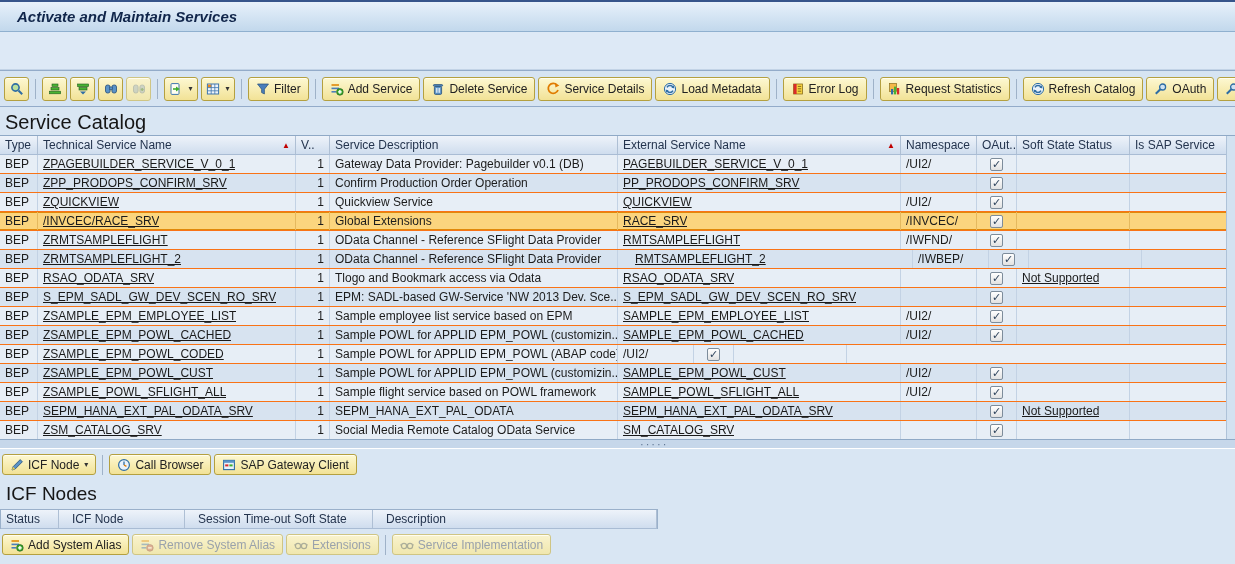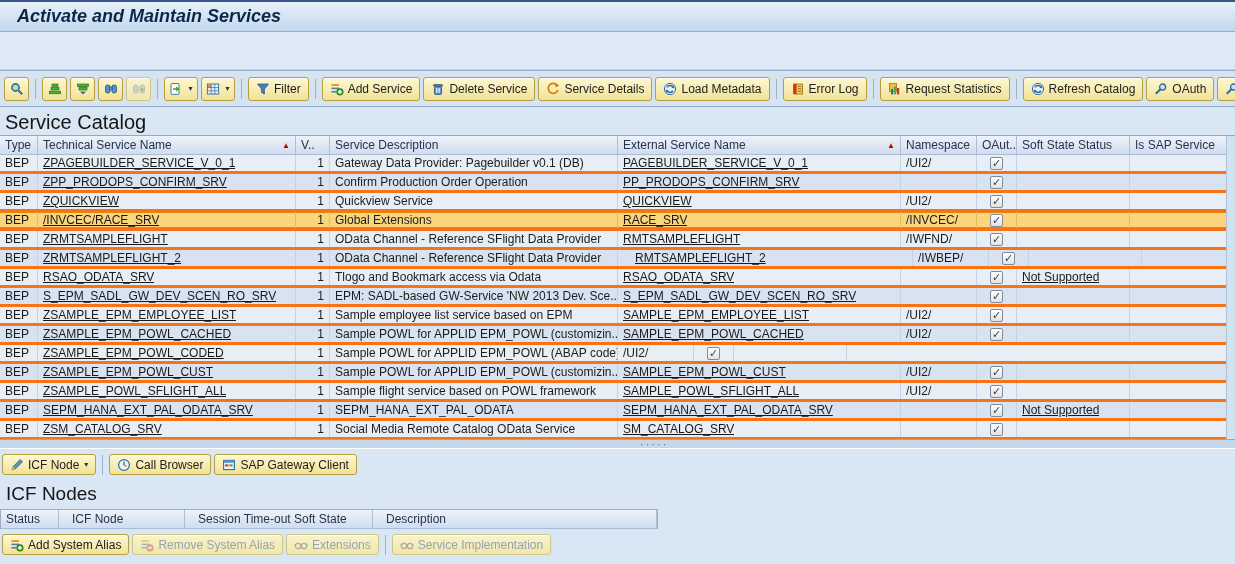--- a/index.html
+++ b/index.html
@@ -2,21 +2,21 @@
 <html><head>
 <meta charset="utf-8">
 <style>
   * { box-sizing: border-box; margin: 0; padding: 0; }
   html,body { width:1235px; height:564px; overflow:hidden;
     font-family:"Liberation Sans", sans-serif; font-size:12px; color:#1c1c1c;
     background:#d9e6f3; }
   .top-edge { height:2px; background:#36558b; }
   .titlebar { height:30px; background:linear-gradient(#e7f1fb,#c2d8ec);
     border-bottom:1px solid #8fb0cf; display:flex; align-items:center; padding-left:17px; }
-  .titlebar .title { font-size:18px; font-weight:bold; font-style:italic; color:#10254a; }
+  .titlebar .title { font-size:15px; font-weight:bold; font-style:italic; color:#10254a; }
   .band { height:38px; background:#dde9f6; border-bottom:1px solid #c2d3e6; }
 
   
   .toolbar { height:37px; background:#d6e4f2; border-top:1px solid #93abc9;
     border-bottom:1px solid #93abc9; display:flex; align-items:center; padding:0 4px; gap:3px; }
   .tb-divider { width:1px; height:20px; background:#9fb2c8; margin:0 3px; flex:none; }
   .btn { display:inline-flex; align-items:center; gap:4px; height:24px; padding:0 7px;
     background:linear-gradient(#fdf8d2,#f2e296); border:1px solid #b4a040; border-radius:3px;
     box-shadow:inset 0 1px 0 #fffdf0; color:#222; white-space:nowrap; cursor:default; flex:none; }
   .btn.iconbtn { width:25px; padding:0; justify-content:center; }
@@ -31,21 +31,21 @@
   .section-heading { font-size:20px; color:#161616; padding:4px 0 2px 5px; height:28px; }
   .sub-heading { font-size:19px; color:#161616; padding:6px 0 2px 6px; height:32px; }
 
   
   .catalog-wrap { position:relative; height:304px; border-top:1px solid #8fa9c6; }
   .thead { display:flex; height:19px; background:linear-gradient(#eef3fa,#cfddee);
     border-bottom:1px solid #a9bcd4; }
   .hcell { display:flex; align-items:center; padding:0 5px; border-right:1px solid #aebfd4;
     color:#24344e; overflow:hidden; white-space:nowrap; position:relative; }
   .hcell .sort { color:#c00000; font-size:8px; margin-left:auto; padding-left:3px; }
-  .trow { display:flex; height:19px; border-bottom:3px solid #f97316; background:#e7eef6; }
+  .trow { display:flex; height:19px; border-bottom:1px solid #f97316; background:#e7eef6; }
   .trow.alt { background:#d7e3f0; }
   .trow.sel { background:#fbd57e; box-shadow:inset 0 1px 0 #e0890a, inset 0 -1px 0 #e0890a; }
   .tcell { display:flex; align-items:center; padding:0 5px; border-right:1px solid #c3d2e4;
     overflow:hidden; white-space:nowrap; }
   .trow.sel .tcell { border-right-color:#e5b95e; }
   .tcell.num { justify-content:flex-end; }
   .tcell.center { justify-content:center; }
   a.slink { color:#1a1a1a; text-decoration:underline; cursor:pointer; overflow:hidden;
     white-space:nowrap; text-overflow:ellipsis; }
   .cbx { width:13px; height:13px; border:1px solid #7d8c9b; background:linear-gradient(#ffffff,#e2e2e2);

